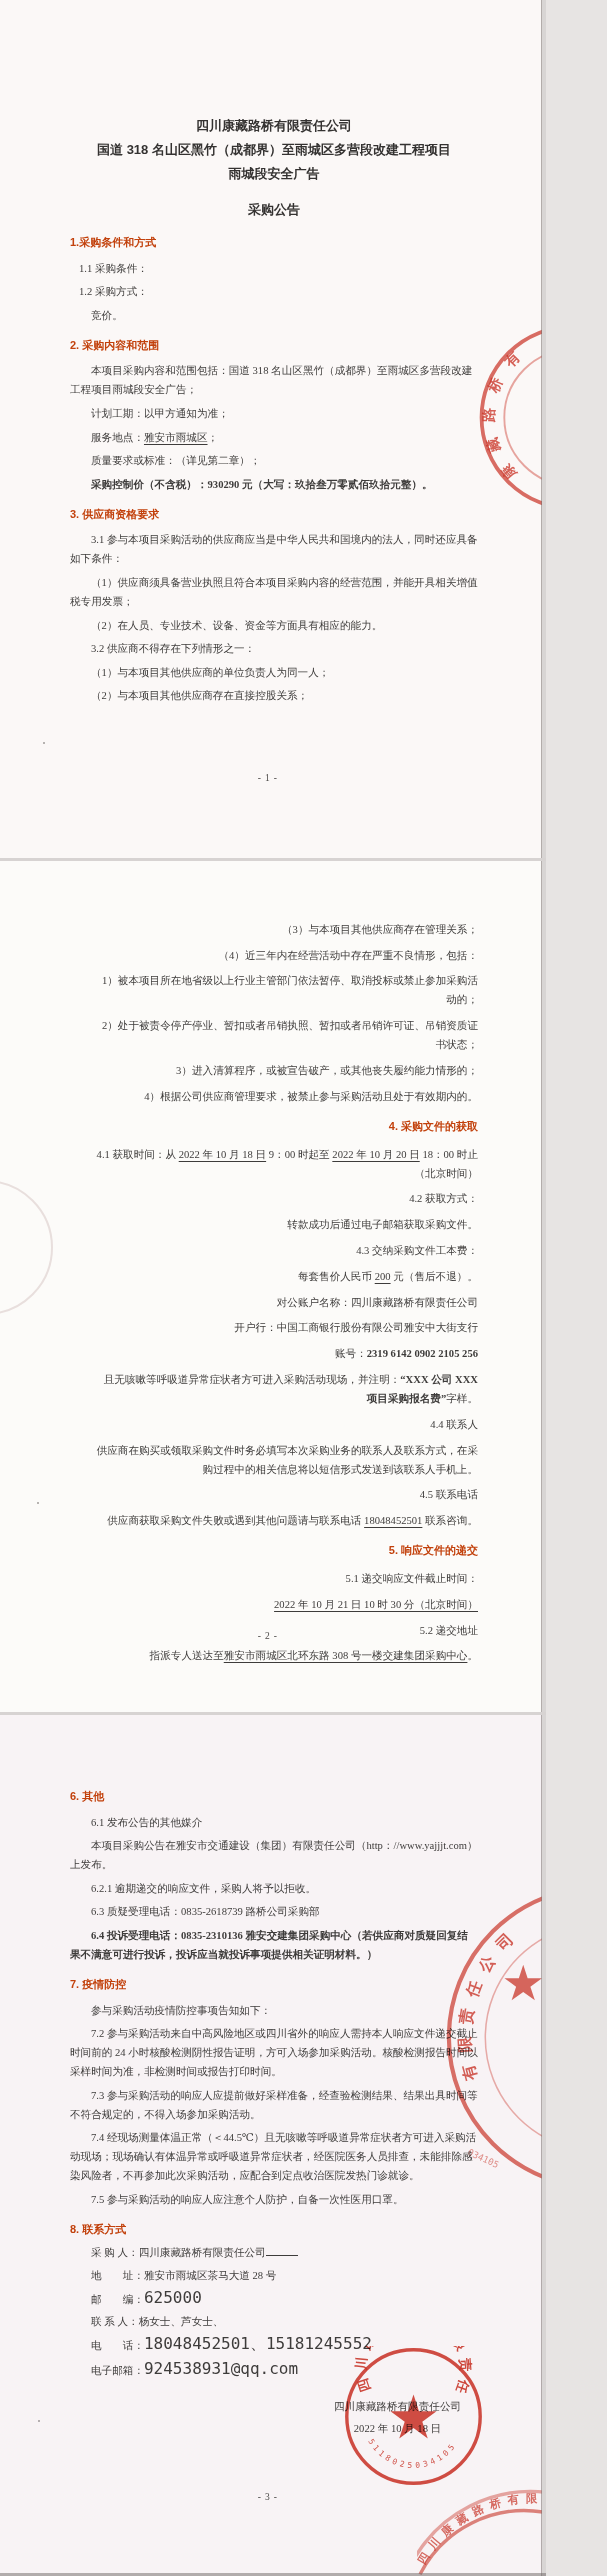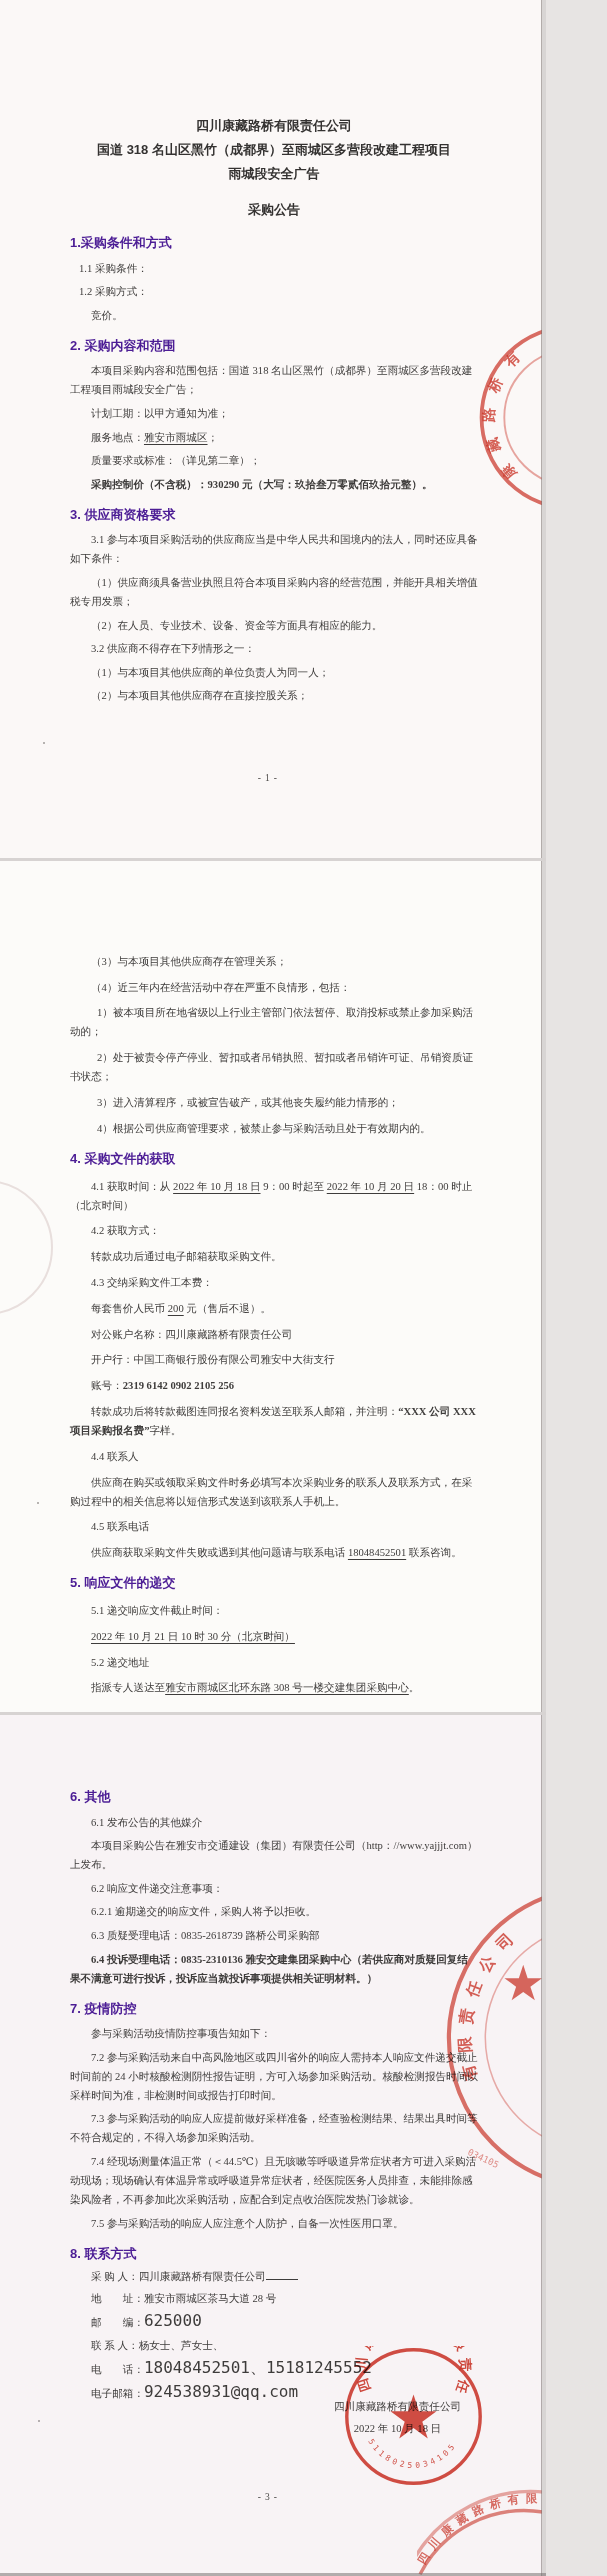--- a/index.html
+++ b/index.html
@@ -5,25 +5,25 @@
   html,body{margin:0;padding:0;}
   body{width:607px;background:#e7e4e3;font-family:"Liberation Serif","DejaVu Serif",serif;color:#3e3c3b;}
   .doc{width:546px;}
   .page{position:relative;overflow:hidden;}
   .pg1{height:858px;background:#fbf8f7;}
   .pg2{height:851px;background:#fcfbf9;}
   .pg3{height:861px;background:#f8f3f5;}
   .page-gap{height:3px;background:#d7d3d2;}
   .content{padding:0 68px 0 70px;}
   .pg1 .content{padding-top:114px;}
-  .pg2 .content{padding-top:84px;}
+  .pg2 .content{padding-top:52px;text-align:right;}
   .pg3 .content{padding-top:61px;}
   .title-line{text-align:center;font-family:"Liberation Sans","DejaVu Sans",sans-serif;font-weight:700;font-size:13px;line-height:24px;color:#343231;margin:0;}
   .title-notice{margin-top:12px;}
-  h3.sec{font-family:"Liberation Sans","DejaVu Sans",sans-serif;font-weight:700;font-size:13px;line-height:23px;color:#4c1d95;margin:9px 0 0 0;}
+  h3.sec{font-family:"Liberation Sans","DejaVu Sans",sans-serif;font-weight:700;font-size:11px;line-height:23px;color:#c2410c;margin:9px 0 0 0;}
   p{font-size:10.6px;line-height:19px;margin:4.6px 0 0 0;}
   .pg2 p{margin-top:6.8px;}
   .ti{text-indent:21px;}
   .ti-sm{text-indent:9px;}
   .ti-lg{text-indent:27px;}
   .b{font-weight:700;}
   .u{text-decoration:underline;text-underline-offset:3px;text-decoration-thickness:0.8px;}
   .mono{font-family:"DejaVu Sans Mono","Liberation Mono",monospace;font-size:16px;}
   .blank{display:inline-block;width:32px;height:10px;border-bottom:0.8px solid #3e3c3b;}
   .pagenum{position:absolute;left:0;right:10.6px;text-align:center;font-size:9.5px;color:#4a4846;letter-spacing:0.8px;}
@@ -110,21 +110,21 @@
 
       <h3 class="sec">4. 采购文件的获取</h3>
       <p class="ti"><span>4.1 获取时间：从 </span><span class="u">2022 年 10 月 18 日</span><span> 9：00 时起至 </span><span class="u">2022 年 10 月 20 日</span><span> 18：00 时止（北京时间）</span></p>
       <p class="ti">4.2 获取方式：</p>
       <p class="ti">转款成功后通过电子邮箱获取采购文件。</p>
       <p class="ti">4.3 交纳采购文件工本费：</p>
       <p class="ti"><span>每套售价人民币 </span><span class="u">200</span><span> 元（售后不退）。</span></p>
       <p class="ti">对公账户名称：四川康藏路桥有限责任公司</p>
       <p class="ti">开户行：中国工商银行股份有限公司雅安中大街支行</p>
       <p class="ti"><span>账号：</span><span class="b">2319 6142 0902 2105 256</span></p>
-      <p class="ti"><span>转款成功后将转款截图连同报名资料发送至联系人邮箱，并注明：</span><span class="b">“XXX 公司 XXX 项目采购报名费”</span><span>字样。</span></p>
+      <p class="ti"><span>且无咳嗽等呼吸道异常症状者方可进入采购活动现场，并注明：</span><span class="b">“XXX 公司 XXX 项目采购报名费”</span><span>字样。</span></p>
       <p class="ti">4.4 联系人</p>
       <p class="ti">供应商在购买或领取采购文件时务必填写本次采购业务的联系人及联系方式，在采购过程中的相关信息将以短信形式发送到该联系人手机上。</p>
       <p class="ti">4.5 联系电话</p>
       <p class="ti"><span>供应商获取采购文件失败或遇到其他问题请与联系电话 </span><span class="u">18048452501</span><span> 联系咨询。</span></p>
 
       <h3 class="sec">5. 响应文件的递交</h3>
       <p class="ti">5.1 递交响应文件截止时间：</p>
       <p class="ti u">2022 年 10 月 21 日 10 时 30 分（北京时间）</p>
       <p class="ti">5.2 递交地址</p>
       <p class="ti"><span>指派专人送达至</span><span class="u">雅安市雨城区北环东路 308 号一楼交建集团采购中心</span><span>。</span></p>
@@ -138,21 +138,20 @@
     <div class="scan-edge-strip"></div>
   </section>
 
   <div class="page-gap"></div>
 
   <section class="page pg3">
     <div class="content">
       <h3 class="sec">6. 其他</h3>
       <p class="ti">6.1 发布公告的其他媒介</p>
       <p class="ti">本项目采购公告在雅安市交通建设（集团）有限责任公司（http：//www.yajjjt.com）上发布。</p>
-      <p class="ti">6.2 响应文件递交注意事项：</p>
       <p class="ti">6.2.1 逾期递交的响应文件，采购人将予以拒收。</p>
       <p class="ti">6.3 质疑受理电话：0835-2618739 路桥公司采购部</p>
       <p class="ti b">6.4 投诉受理电话：0835-2310136 雅安交建集团采购中心（若供应商对质疑回复结果不满意可进行投诉，投诉应当就投诉事项提供相关证明材料。）</p>
 
       <h3 class="sec">7. 疫情防控</h3>
       <p class="ti">参与采购活动疫情防控事项告知如下：</p>
       <p class="ti">7.2 参与采购活动来自中高风险地区或四川省外的响应人需持本人响应文件递交截止时间前的 24 小时核酸检测阴性报告证明，方可入场参加采购活动。核酸检测报告时间以采样时间为准，非检测时间或报告打印时间。</p>
       <p class="ti">7.3 参与采购活动的响应人应提前做好采样准备，经查验检测结果、结果出具时间等不符合规定的，不得入场参加采购活动。</p>
       <p class="ti">7.4 经现场测量体温正常（＜44.5℃）且无咳嗽等呼吸道异常症状者方可进入采购活动现场；现场确认有体温异常或呼吸道异常症状者，经医院医务人员排查，未能排除感染风险者，不再参加此次采购活动，应配合到定点收治医院发热门诊就诊。</p>
       <p class="ti">7.5 参与采购活动的响应人应注意个人防护，自备一次性医用口罩。</p>

